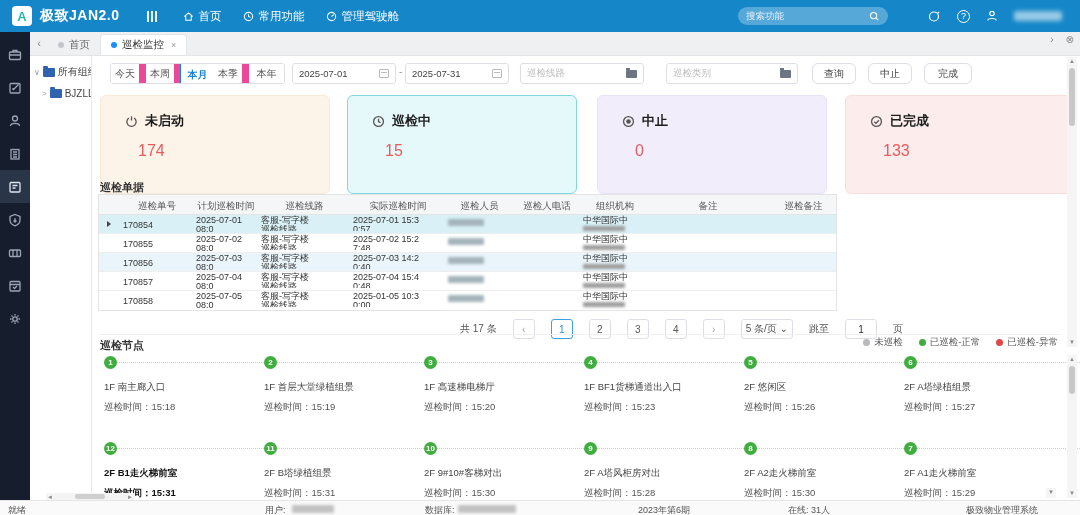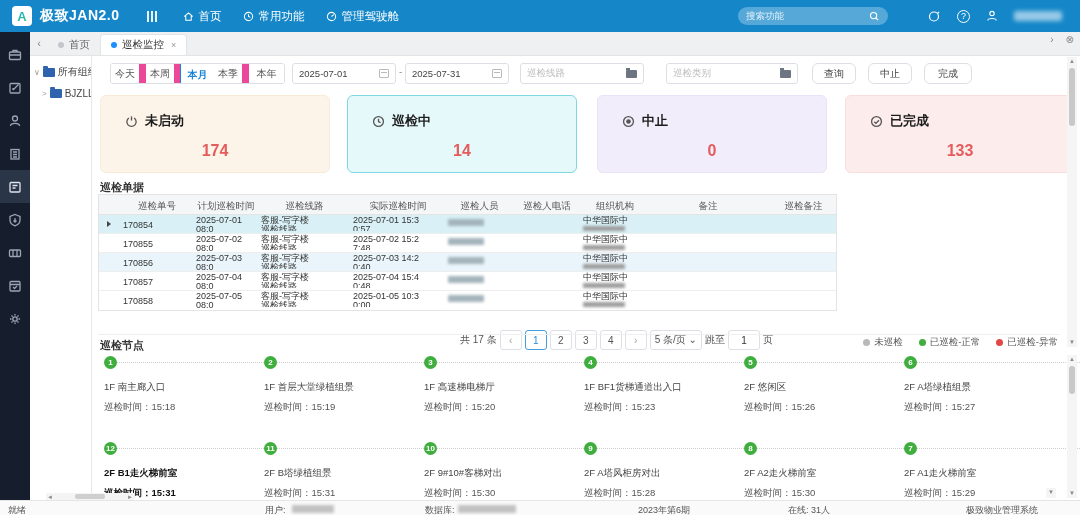--- a/index.html
+++ b/index.html
@@ -56,44 +56,44 @@
   .inputbox { position:absolute; top:63px; height:21px; border:1px solid #dcdfe6; border-radius:3px; background:#fff; display:flex; align-items:center; padding:0 6px; font-size:9.5px; color:#444; }
   .inputbox .ph { color:#bdbdbd; flex:1; }
   .dash { position:absolute; top:66px; font-size:10px; color:#999; }
   .btn { position:absolute; top:63px; height:21px; border:1px solid #dcdfe6; border-radius:6px; background:#fff; font-size:10px; color:#444; display:flex; align-items:center; justify-content:center; cursor:pointer; }
   .cal-icon { width:10px; height:9px; border:1px solid #b9b9b9; border-radius:1px; position:relative; flex:none; }
   .cal-icon:before { content:""; position:absolute; left:1px; right:1px; top:2px; border-top:1px solid #b9b9b9; }
   .fold-icon { width:11px; height:8px; background:#6d7582; border-radius:1px; position:relative; flex:none; }
   .fold-icon:before { content:""; position:absolute; left:0; top:-2px; width:4px; height:2px; background:#6d7582; }
 
   
-  .card { position:absolute; top:95px; width:230px; height:78px; border-radius:6px; border:1px solid transparent; }
+  .card { position:absolute; top:95px; width:230px; height:99px; border-radius:6px; border:1px solid transparent; }
   .card .head { display:flex; align-items:center; gap:7px; margin:16px 0 0 24px; font-size:13px; font-weight:bold; color:#1c1c1c; }
-  .card .num { text-align:center; font-size:16px; font-weight:bold; color:#e45c5c; margin-top:12px; }
+  .card .num { font-size:16px; font-weight:normal; color:#e45c5c; margin-top:12px;padding-left:37px; }
   .card svg { stroke:#555; fill:none; stroke-width:1.4; }
 
   
   .sec-title { position:absolute; font-size:11px; font-weight:bold; color:#333; }
   .tblwrap { position:absolute; left:98px; top:194px; width:739px; border:1px solid #e4e4e4; }
   .trow { display:grid; grid-template-columns:19px 73px 65px 92px 95px 68px 67px 69px 117px 74px; }
   .thead { background:#f5f6f7; border-bottom:1px solid #e4e4e4; height:20px; }
   .thead .cell { font-size:9.5px; color:#555; display:flex; align-items:center; justify-content:center; white-space:nowrap; overflow:visible; }
   .tbody-row { height:19px; border-bottom:1px solid #eeeeee; background:#fff; }
   .tbody-row:last-child { border-bottom:none; }
   .tbody-row.sel { background:#d9f1f6; }
   .tbody-row.alt { background:#eaf5fb; }
   .cell { font-size:9px; color:#333; overflow:hidden; padding:1px 0 0 5px; line-height:9px; }
   .cell .l2 { height:6px; overflow:hidden; color:#333; }
   .marker { display:flex; align-items:center; justify-content:center; padding:0; }
   .marker span { width:0; height:0; border-left:4px solid #444; border-top:3px solid transparent; border-bottom:3px solid transparent; }
   .pblur { width:36px; height:7px; background:#a4b4bb; border-radius:1px; filter:blur(1.5px); margin-top:3px; }
   .oblur { width:42px; height:5px; background:#9b9b9b; border-radius:1px; filter:blur(1.5px); margin-top:1px; }
 
   
-  .pager { position:absolute; left:460px; top:330px; display:flex; align-items:center; gap:3px; font-size:10px; color:#555; }
+  .pager { position:absolute; left:460px; top:319px; display:flex; align-items:center; gap:16px; font-size:10px; color:#555; }
   .pg { min-width:22px; height:20px; border:1px solid #dcdfe6; border-radius:3px; background:#fff; display:flex; align-items:center; justify-content:center; color:#555; cursor:pointer; padding:0 4px; }
   .pg.cur { border-color:#3f9fe0; color:#2b8ad6; }
   .pg.nav { color:#a2a2a2; }
   .jumpin { width:32px; height:20px; border:1px solid #dcdfe6; border-radius:3px; text-align:center; font-size:10px; color:#333; }
 
   
   .legend { position:absolute; top:336px; right:22px; display:flex; gap:16px; font-size:9.5px; color:#555; align-items:center; }
   .legend .it { display:flex; align-items:center; gap:4px; }
   .ldot { width:7px; height:7px; border-radius:50%; }
   .nodes { position:absolute; left:104px; top:356px; width:956px; }
@@ -304,21 +304,21 @@
     <div class="num">174</div>
   </div>
   <div class="card" style="left:347px;background:#e5f8fa;border-color:#7fd8e2">
     <div class="head">
       <svg width="13" height="13" viewBox="0 0 14 14">
           <circle cx="7" cy="7" r="5.3"></circle>
           <path d="M7 4 V7 L9.2 8.2"></path>
         </svg>
       <span>巡检中</span>
     </div>
-    <div class="num">14</div>
+    <div class="num">15</div>
   </div>
   <div class="card" style="left:597px;background:#f1edfb;border-color:#eae3f8">
     <div class="head">
       <svg width="13" height="13" viewBox="0 0 14 14">
           <circle cx="7" cy="7" r="5.3"></circle>
           <circle cx="7" cy="7" r="1.8" fill="#555"></circle>
         </svg>
       <span>中止</span>
     </div>
     <div class="num">0</div>

